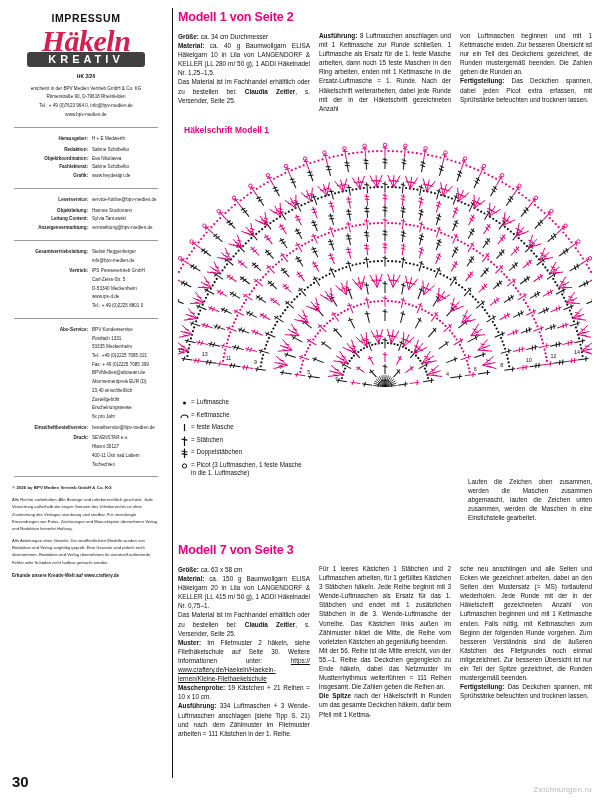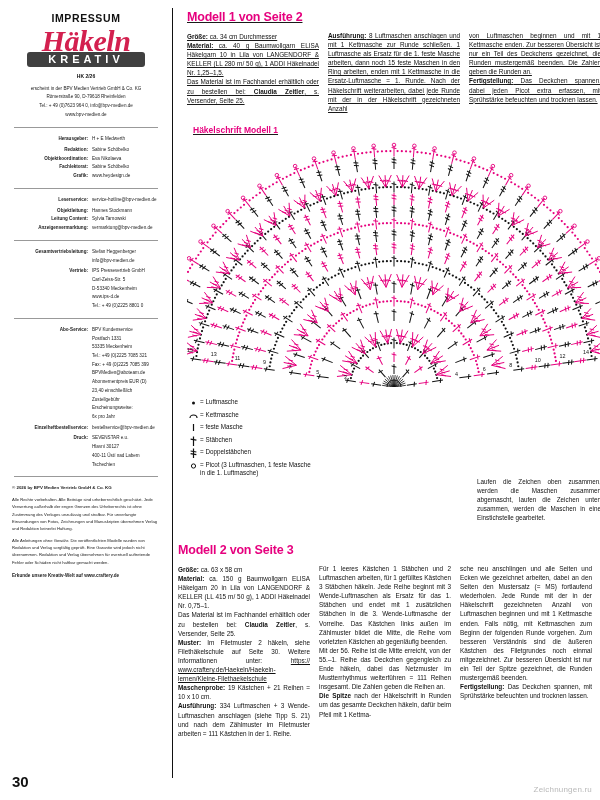--- a/index.html
+++ b/index.html
@@ -54,21 +54,21 @@
 
   .page-number {
     position: absolute; left: 12px; bottom: 10px;
     font-size: 15px; font-weight: bold; color: #111;
   }
 
   
   .vrule { position: absolute; left: 172px; top: 8px; width: 1px; height: 770px; background: #111; }
 
   
-  .content { position: absolute; left: 187px; top: 10px; width: 414px; text-decoration: underline; }
+  .content { position: absolute; left: 178px; top: 10px; width: 414px; }
 
   .col3 { display: flex; gap: 9px; }
   .col { width: 132px; }
 
   h2.model-head {
     color: #e6007e; font-size: 12.5px; font-weight: bold;
     margin-bottom: 8px; letter-spacing: -0.2px;
   }
   .body-text {
     font-size: 6.4px; line-height: 1.42; text-align: justify; color: #111;
@@ -2821,21 +2821,21 @@
       </div>
     </div>
 
     <div class="note-text">Laufen die Zeichen oben zusammen, werden die Maschen zusammen abgemascht, laufen die Zeichen unten zusammen, werden die Maschen in eine Einstichstelle gearbeitet.</div>
 
   </div>
 
   <div class="bottom">
     <div class="col3">
       <div class="col">
-        <h2 class="model-head">Modell 2 von Seite 3</h2>
+        <h2 class="model-head">Modell 7 von Seite 3</h2>
         <div class="body-text"><b>Größe:</b> ca. 63 x 58 cm<br><b>Material:</b> ca. 150 g Baumwollgarn ELISA Häkelgarn 20 in Lila von LANGENDORF &amp; KELLER (LL 415 m/ 50 g), 1 ADDI Häkelnadel Nr. 0,75–1.<br>Das Material ist im Fachhandel erhältlich oder zu bestellen bei: <b>Claudia Zeitler</b>, s. Versender, Seite 25.<br><b>Muster:</b> Im Filetmuster 2 häkeln, siehe Filethäkelschule auf Seite 30. Weitere Informationen unter: <span class="lnk">https:// www.craftery.de/Haekeln/Haekeln-lernen/Kleine-Filethaekelschule</span><br><b>Maschenprobe:</b> 19 Kästchen + 21 Reihen = 10 x 10 cm.<br><b>Ausführung:</b> 334 Luftmaschen + 3 Wende-Luftmaschen anschlagen (siehe Tipp S. 21) und nach dem Zählmuster im Filetmuster arbeiten = 111 Kästchen in der 1. Reihe.</div>
       </div>
       <div class="col">
         <div class="body-text" style="margin-top:21px">Für 1 leeres Kästchen 1 Stäbchen und 2 Luftmaschen arbeiten, für 1 gefülltes Kästchen 3 Stäbchen häkeln. Jede Reihe beginnt mit 3 Wende-Luftmaschen als Ersatz für das 1. Stäbchen und endet mit 1 zusätzlichen Stäbchen in die 3. Wende-Luftmasche der Vorreihe. Das Kästchen links außen im Zählmuster bildet die Mitte, die Reihe vom vorletzten Kästchen ab gegenläufig beenden.<br>Mit der 56. Reihe ist die Mitte erreicht, von der 55.–1. Reihe das Deckchen gegengleich zu Ende häkeln, dabei das Netzmuster im Mustterrhythmus weiterführen = 111 Reihen insgesamt. Die Zahlen geben die Reihen an.<br><b>Die Spitze</b> nach der Häkelschrift in Runden um das gesamte Deckchen häkeln, dafür beim Pfeil mit 1 Kettma-</div>
       </div>
       <div class="col">
         <div class="body-text" style="margin-top:21px">sche neu anschlingen und alle Seiten und Ecken wie gezeichnet arbeiten, dabei an den Seiten den Mustersatz (= MS) fortlaufend wiederholen. Jede Runde mit der in der Häkelschrift gezeichneten Anzahl von Luftmaschen beginnen und mit 1 Kettmasche enden. Falls nötig, mit Kettmaschen zum Beginn der folgenden Runde vorgehen. Zum besseren Verständnis sind die äußeren Kästchen des Filetgrundes noch einmal mitgezeichnet. Zur besseren Übersicht ist nur ein Teil der Spitze gezeichnet, die Runden mustergemäß beenden.<br><b>Fertigstellung:</b> Das Deckchen spannen, mit Sprühstärke befeuchten und trocknen lassen.</div>
       </div>
     </div>
   </div>

